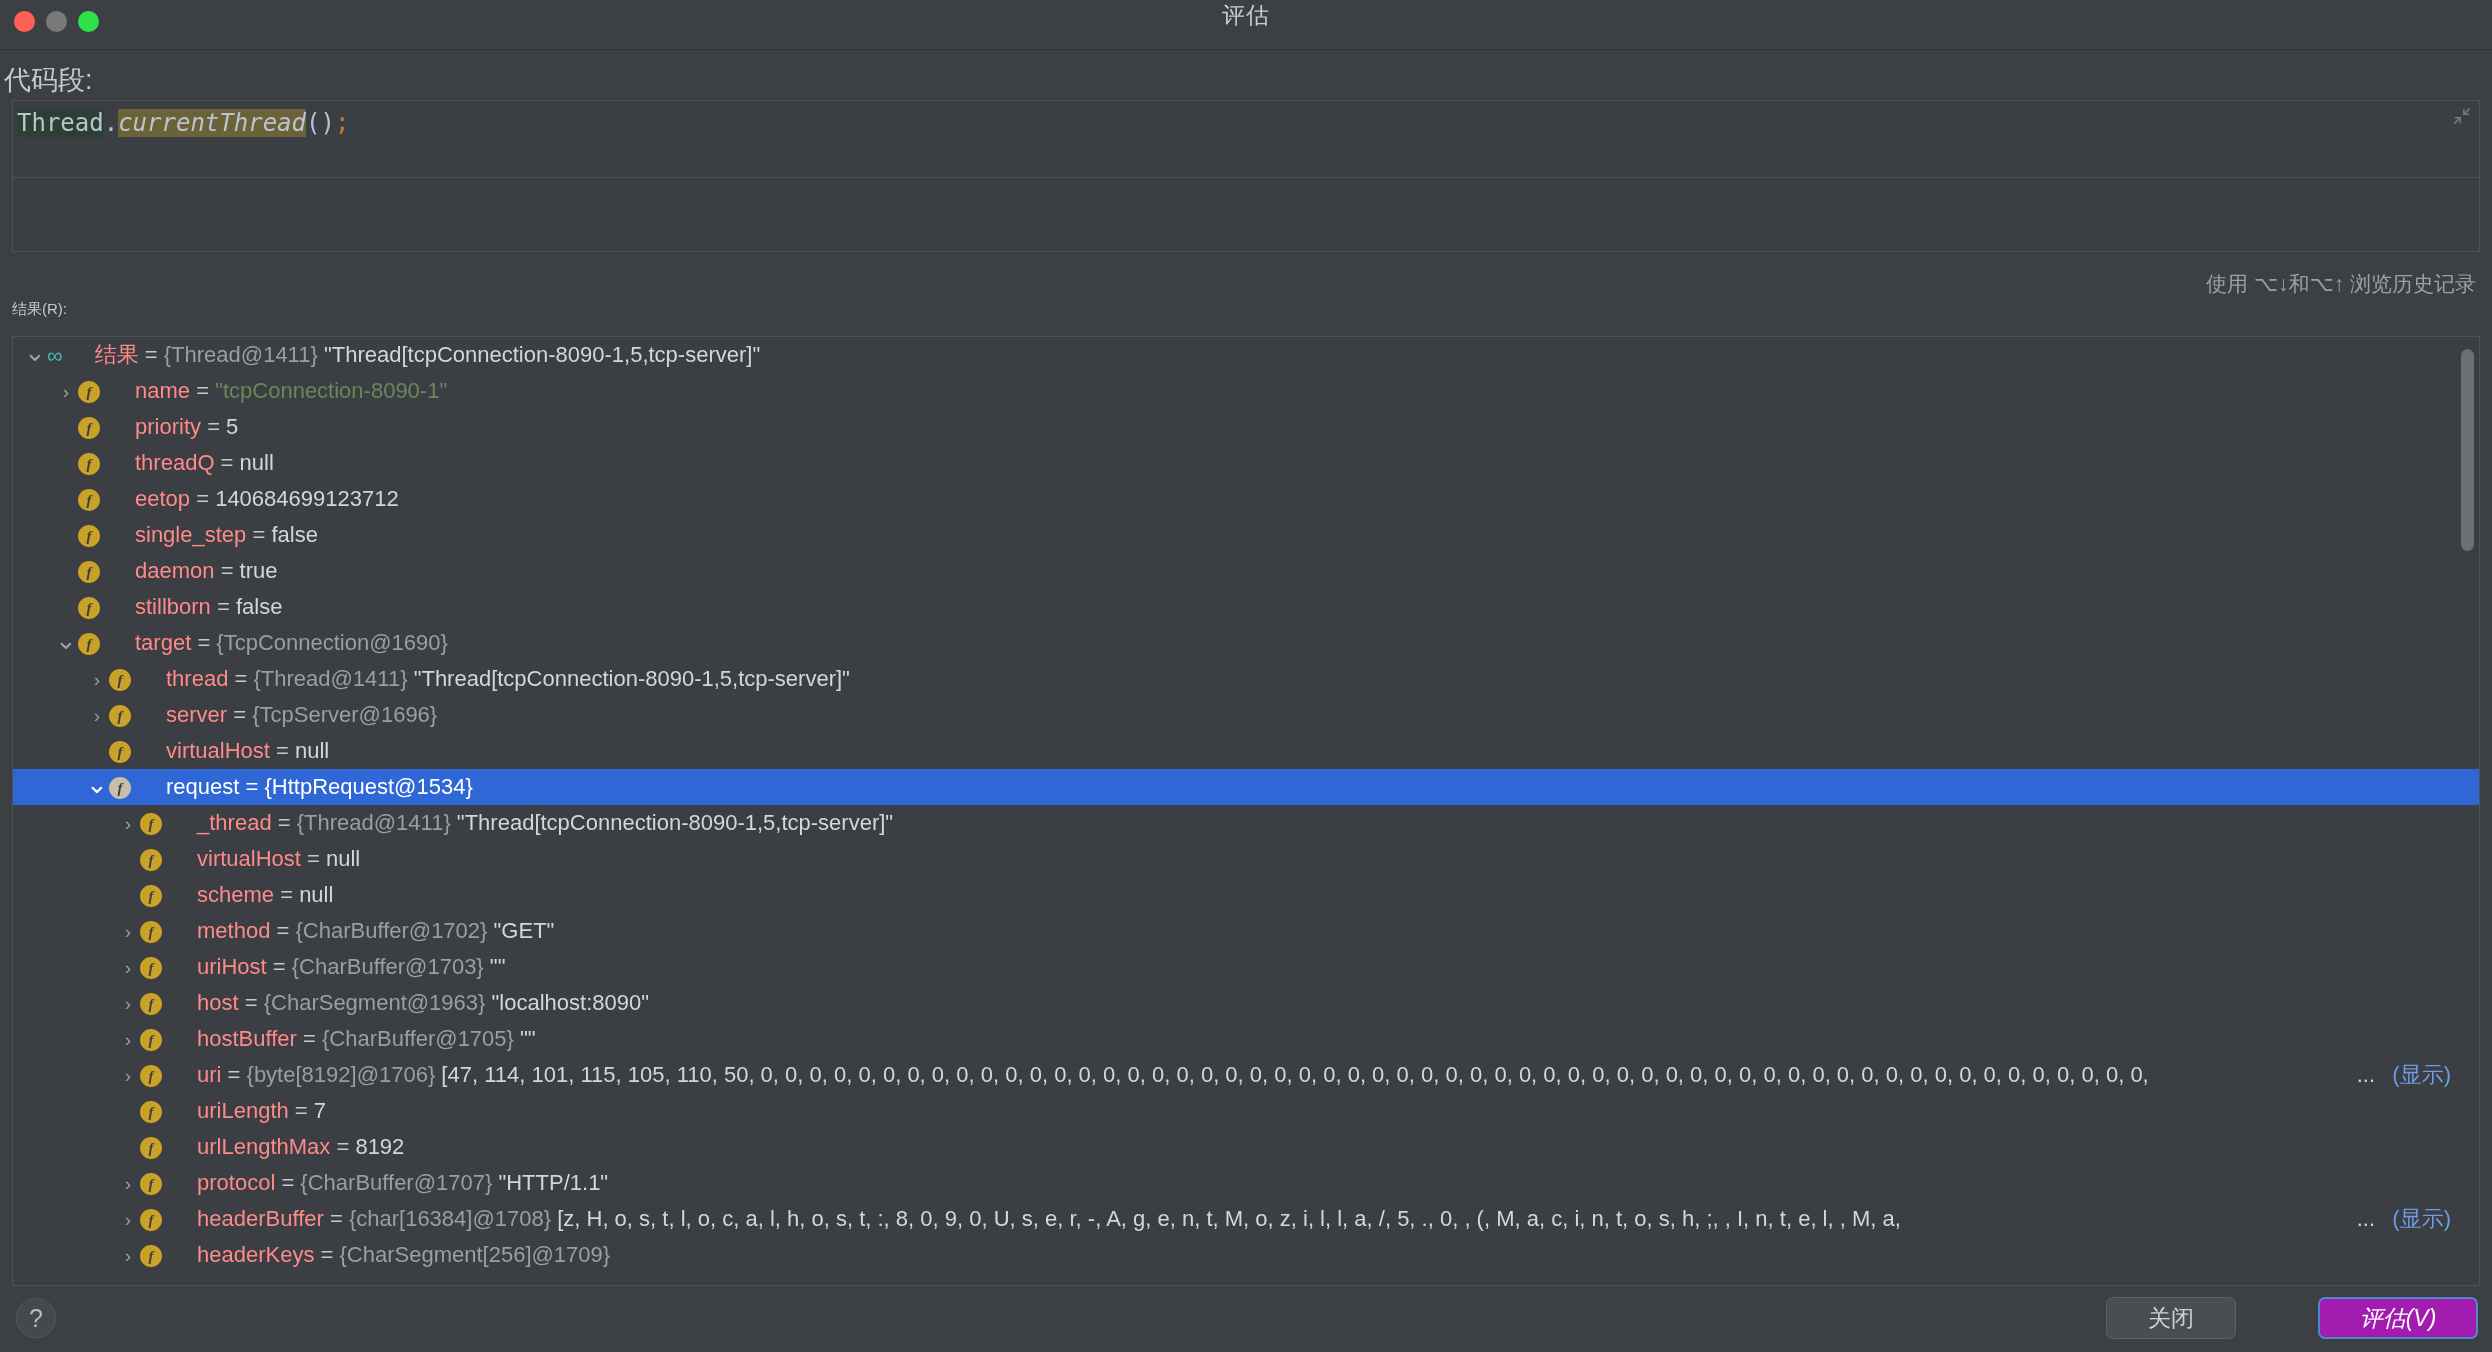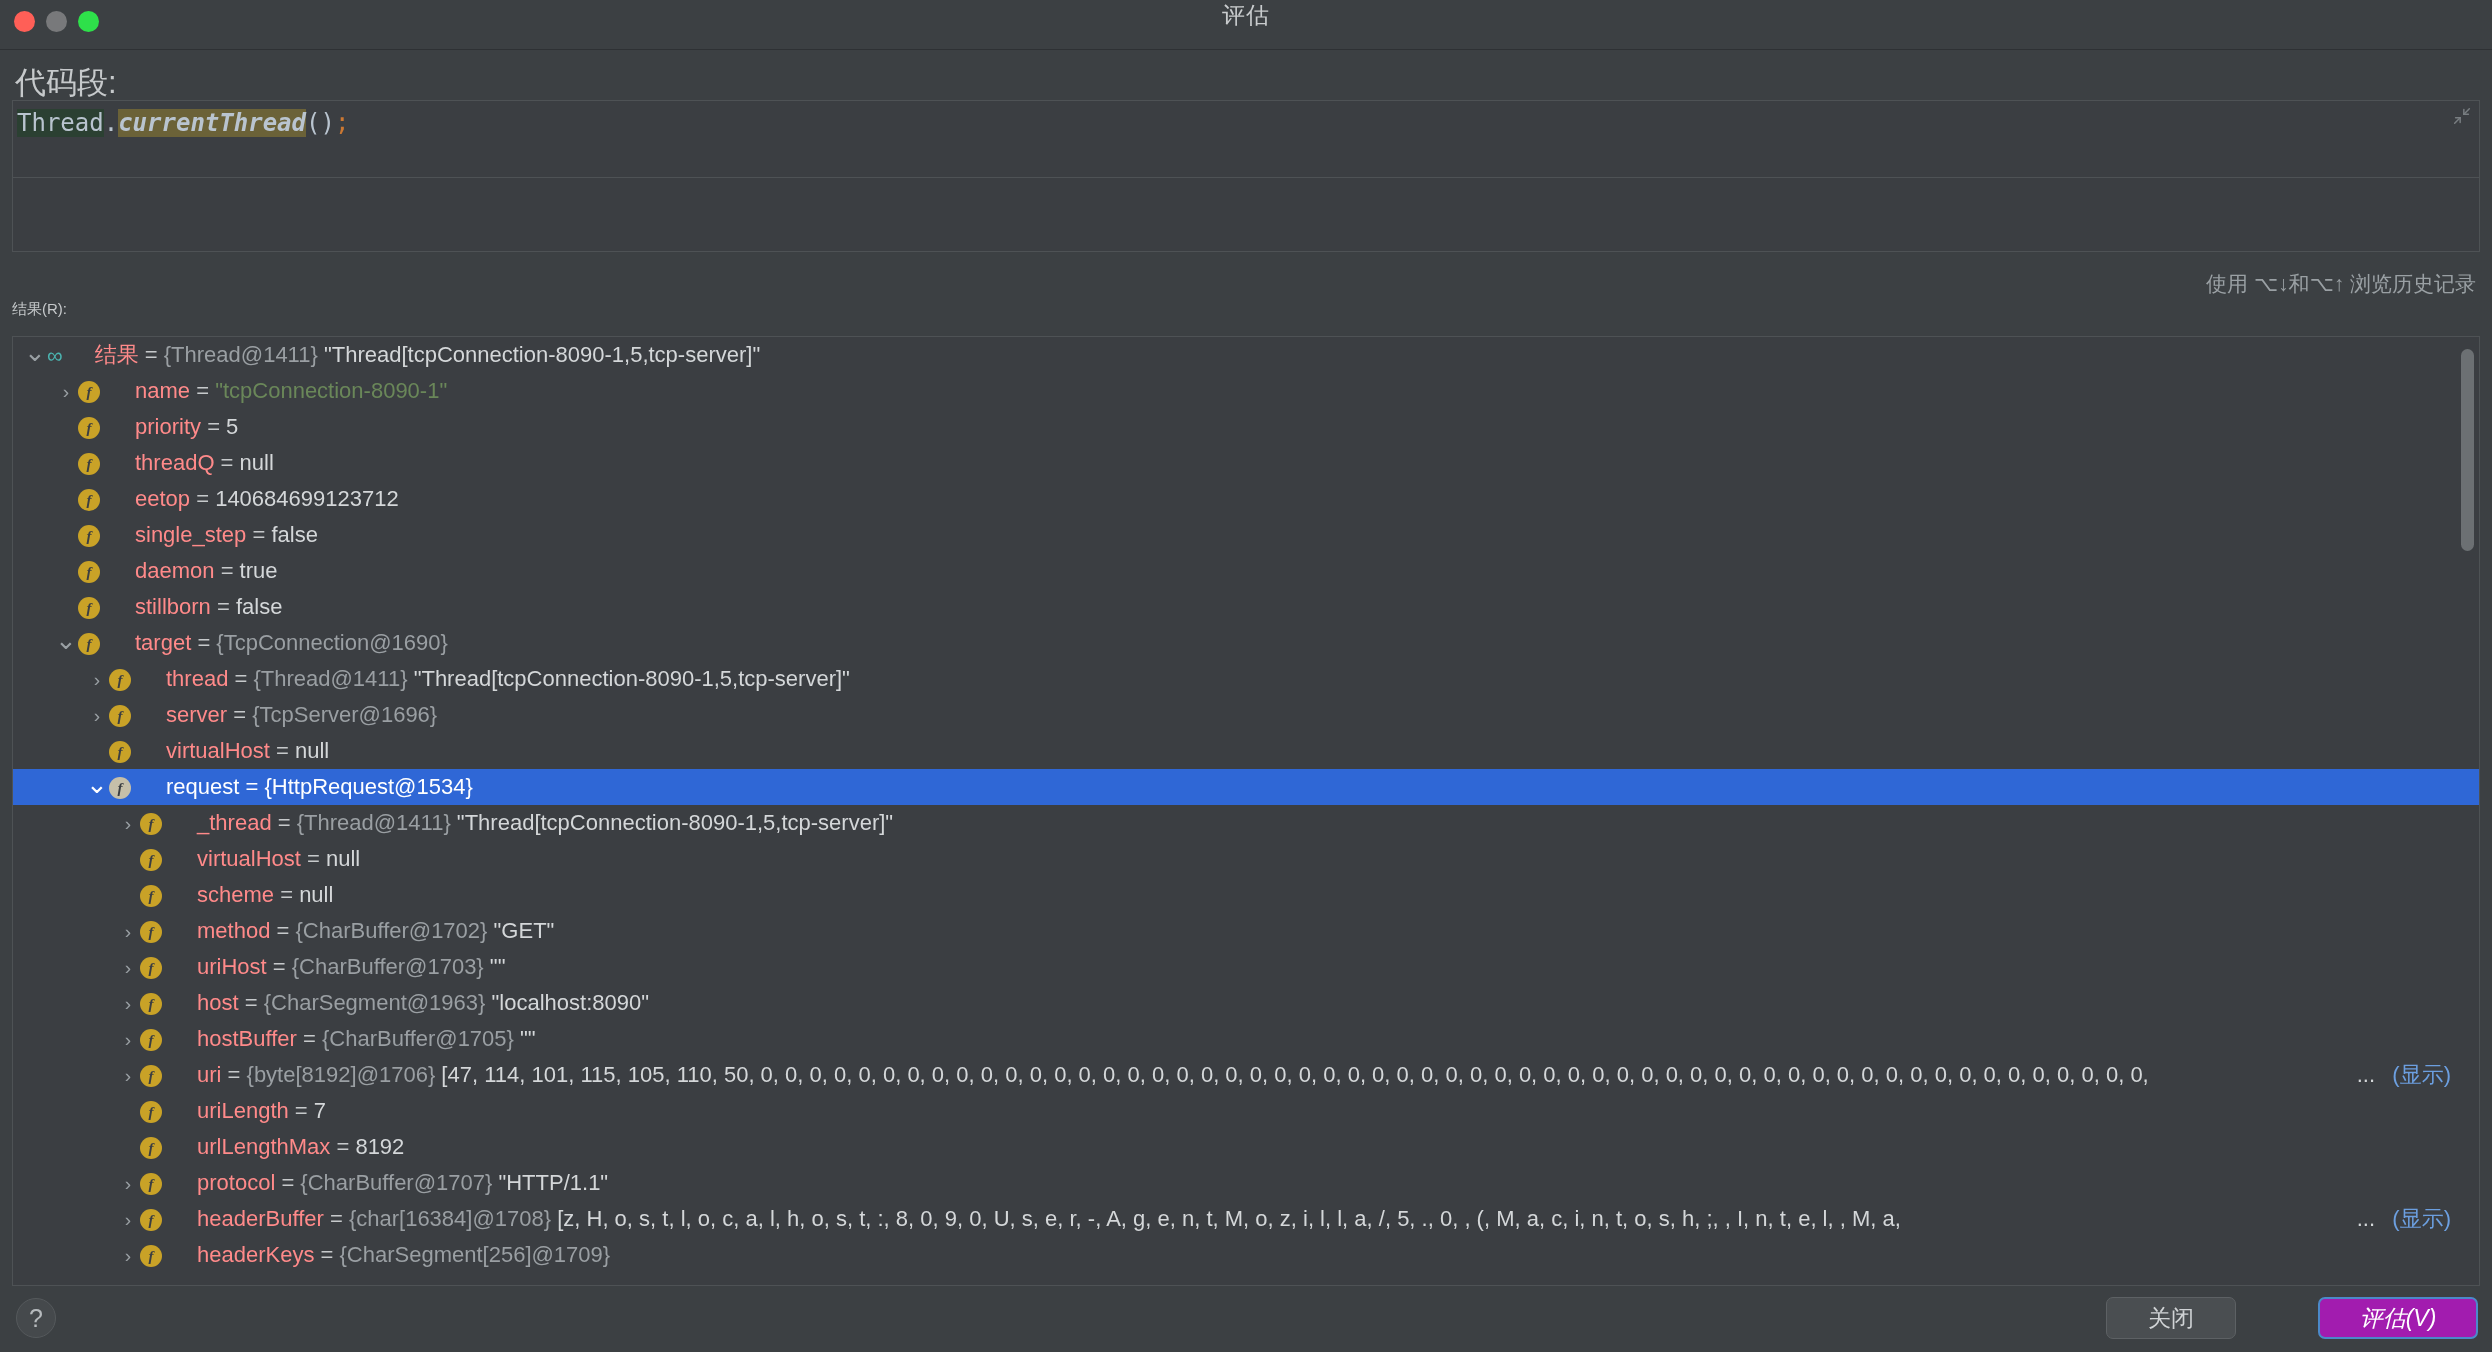--- a/index.html
+++ b/index.html
@@ -20,37 +20,37 @@
   }
   .traffic { position: absolute; left: 14px; top: 11px; display: flex; gap: 11px; }
   .dot { width: 21px; height: 21px; border-radius: 50%; }
   .dot.red { background: #ff5f57; }
   .dot.amber { background: #78797b; }
   .dot.green { background: #2ee04a; }
   .title-text { font-size: 23px; color: #c9ccce; letter-spacing: 1px; }
 
   
   .code-label {
-    position: absolute; left: 15px; top: 62px;
-    font-size: 31px; color: #c6c9cb;
+    position: absolute; left: 4px; top: 62px;
+    font-size: 27px; color: #c6c9cb;
   }
   .code-box {
     position: absolute; left: 12px; top: 100px;
     width: 2468px; height: 78px;
     background: #3b3e42;
     border: 1px solid #4e5255;
   }
   .code-line {
     position: absolute; left: 4px; top: 8px;
     font-family: "DejaVu Sans Mono", "Liberation Mono", monospace;
     font-size: 24px; line-height: 28px; white-space: pre;
   }
   .tok-plain { color: #b9c4cf; }
   .tok-cls   { color: #b9c4cf; background: #2b4032; }
-  .tok-mth   { color: #b9c4cf; background: #6b6238; font-style: italic; font-weight: bold; }
+  .tok-mth   { color: #b9c4cf; background: #6b6238; font-style: italic; }
   .tok-punc  { color: #b9c4cf; }
   .tok-semi  { color: #cc7832; }
   .collapse-icon {
     position: absolute; right: 6px; top: 4px;
     width: 22px; height: 22px; opacity: .65;
   }
   .code-area-fill {
     position: absolute; left: 12px; top: 178px;
     width: 2468px; height: 74px;
     background: #3b3e42;

